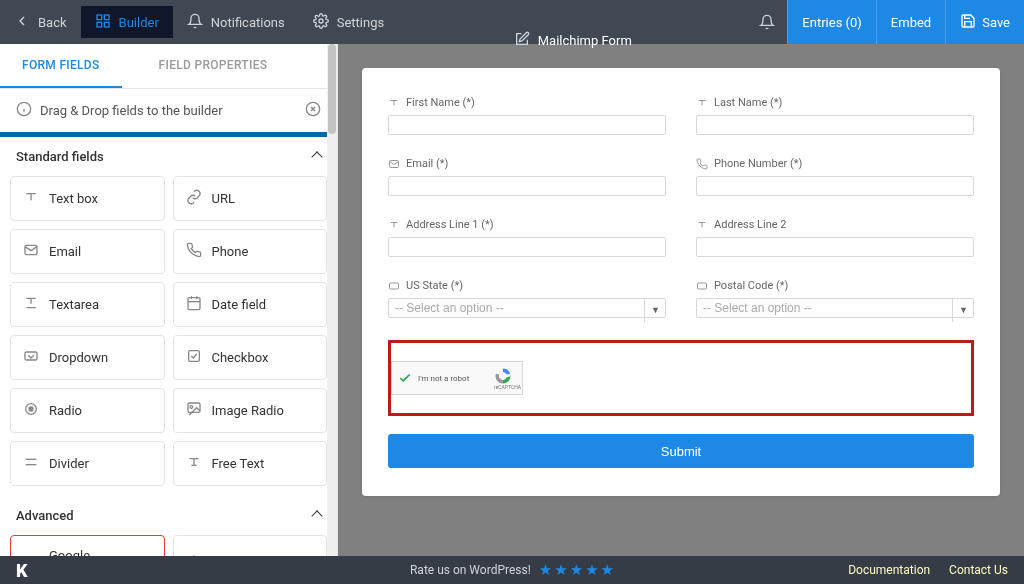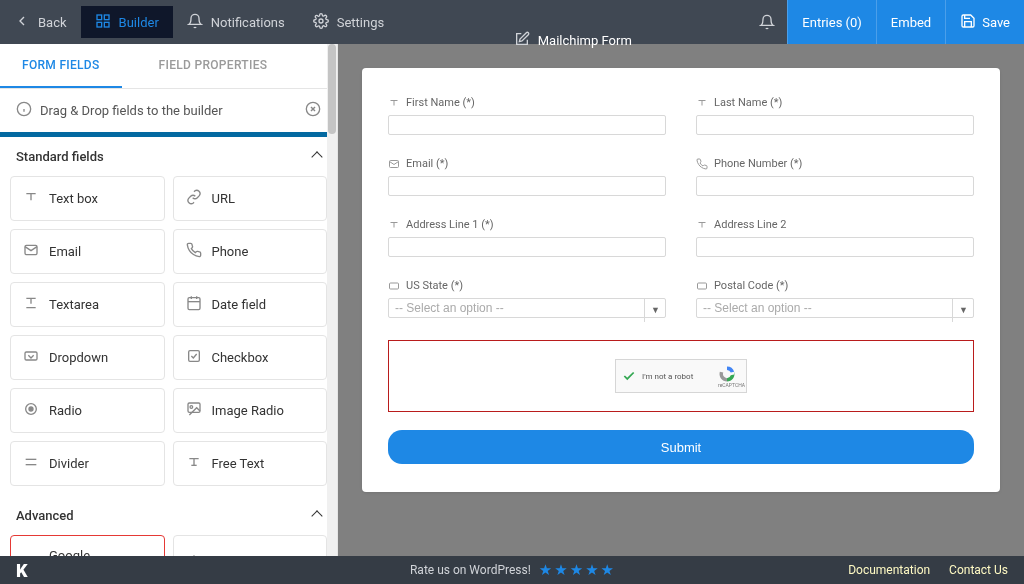--- a/index.html
+++ b/index.html
@@ -26,25 +26,25 @@
   .field-card.hl { border:1.5px solid #e53935; }
   .canvas { flex:1; padding:24px; overflow:auto; }
   .form-panel { background:#fff; border-radius:4px; box-shadow:0 1px 3px rgba(0,0,0,.1); padding:28px 26px; }
   .row2 { display:grid; grid-template-columns:1fr 1fr; gap:30px; margin-bottom:22px; }
   .fld-label { display:flex; align-items:center; gap:6px; font-size:11px; color:#666; margin-bottom:6px; }
   .fld-label .mini { width:12px; height:12px; display:inline-block; }
   .fld-input { width:100%; height:20px; border:1px solid #d8d8d8; border-radius:2px; padding:0 6px; font-size:12px; }
   .fld-select { position:relative; }
   .fld-select .fld-input { color:#aaa; padding-right:24px; }
   .fld-select .caret { position:absolute; right:0; top:0; width:22px; height:24px; border-left:1px solid #d8d8d8; display:flex; align-items:center; justify-content:center; font-size:9px; color:#666; }
-  .captcha-wrap { border:1px solid #b91c1c; padding:18px 0; margin-bottom:18px; display:flex; justify-content:center; }
+  .captcha-wrap { border:3px solid #b91c1c; padding:18px 0; margin-bottom:18px; display:flex; }
   .recaptcha { width:132px; height:34px; border:1px solid #d6d6d6; background:#f9f9f9; display:flex; align-items:center; padding:0 6px; gap:6px; font-size:8px; color:#555; }
   .recaptcha .chk { width:14px; height:14px; }
   .recaptcha .logo { width:22px; text-align:center; font-size:6px; color:#777; line-height:1; }
-  .submit { width:100%; height:34px; background:#1e88e5; color:#fff; border:none; border-radius:14px; font-size:13px; cursor:pointer; }
+  .submit { width:100%; height:34px; background:#1e88e5; color:#fff; border:none; border-radius:3px; font-size:13px; cursor:pointer; }
   .footer { height:28px; background:#353c45; display:flex; align-items:center; justify-content:space-between; padding:0 16px; color:#d0d3d8; font-size:12px; }
   .footer .rate { display:flex; align-items:center; gap:8px; position:absolute; left:50%; transform:translateX(-50%); }
   .footer .stars { display:flex; gap:2px; color:#1e88e5; font-size:15px; }
   .footer a { color:#fef9c3; margin-left:16px; }
   .ic { width:16px; height:16px; display:inline-block; }
   .chev::before { content:""; display:inline-block; width:7px; height:7px; border-right:1.5px solid currentColor; border-bottom:1.5px solid currentColor; transform:rotate(-135deg); }
   .chev.up::before { transform:rotate(-135deg); }
   svg { display:block; }
 </style>
 </head>

